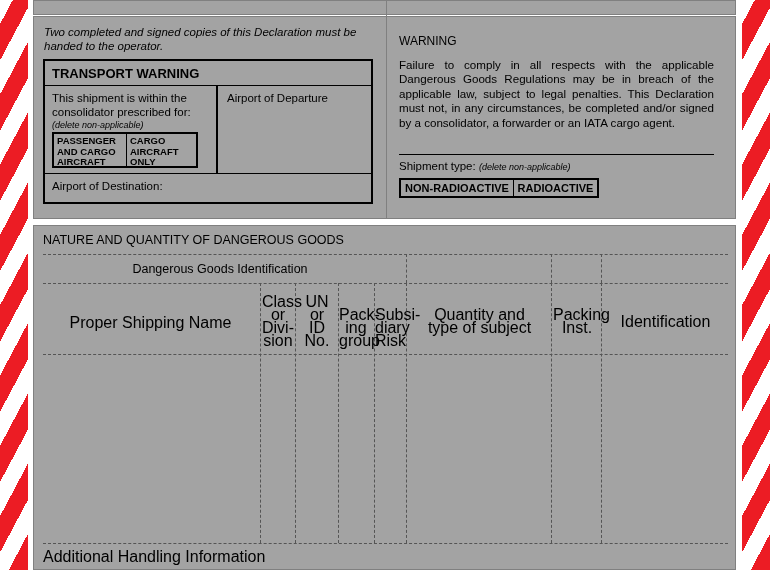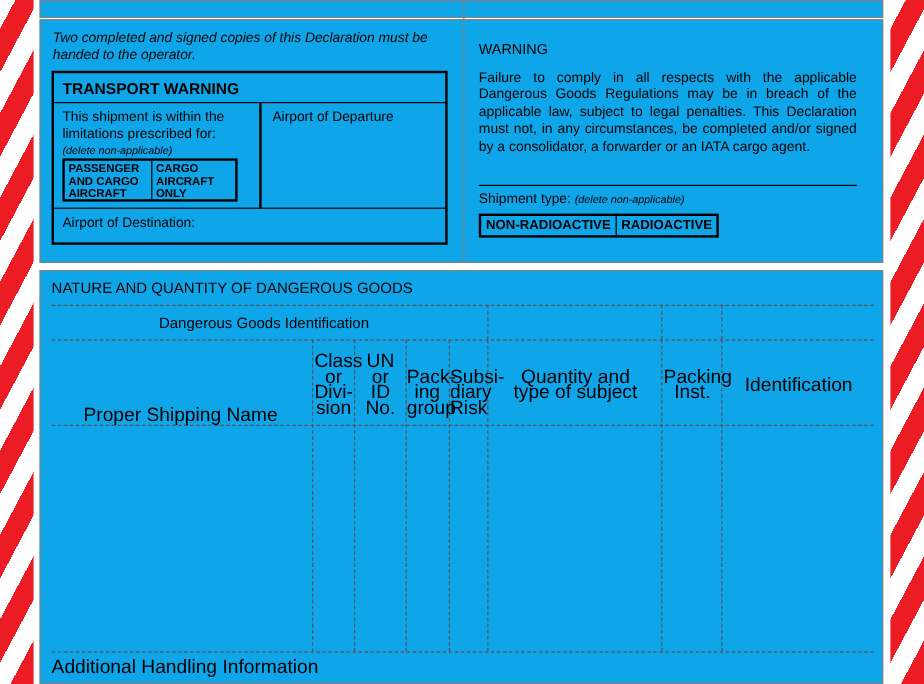--- a/index.html
+++ b/index.html
@@ -35,21 +35,21 @@
       #ffffff 33px
     );
   }
   .hatch-left  { left: 0px; }
   .hatch-right { left: 742px; }
 
   
   .frame {
     position: absolute;
     border: 1px solid #808080;
-    background: #0ea5e9;
+    background: #a3a3a3;
     box-sizing: border-box;
   }
 
   
   #top-sliver { left: 33px; top: 0px; width: 703px; height: 15px; }
   #top-sliver-div {
     position: absolute;
     left: 352px; top: 0px;
     width: 1px; height: 15px;
     background: #808080;
@@ -259,21 +259,21 @@
 
     <div id="declaration-note">Two completed and signed copies of this Declaration must be handed to the operator.</div>
 
     <div id="transport-box">
 
       <div id="transport-title">TRANSPORT WARNING</div>
 
       <div id="transport-mid">
         <div id="transport-mid-div"></div>
 
-        <div id="limitation-text">This shipment is within the limitations prescribed for:</div>
+        <div id="limitation-text">This shipment is within the consolidator prescribed for:</div>
 
         <div id="delete-na-1">(delete non-applicable)</div>
 
         <div id="aircraft-box">
           <div class="aircraft-cell" id="aircraft-cell-passenger">PASSENGER AND CARGO AIRCRAFT</div>
           <div class="aircraft-cell" id="aircraft-cell-cargo">CARGO AIRCRAFT ONLY</div>
         </div>
 
         <div id="airport-departure-label">Airport of Departure</div>
       </div>
@@ -318,21 +318,21 @@
     <div class="vdash" style="left:567px; top:28px;  height:29px;"></div>
 
     <div class="vdash" style="left:226px; top:57px; height:260px;"></div>
     <div class="vdash" style="left:261px; top:57px; height:260px;"></div>
     <div class="vdash" style="left:304px; top:57px; height:260px;"></div>
     <div class="vdash" style="left:340px; top:57px; height:260px;"></div>
     <div class="vdash" style="left:372px; top:57px; height:260px;"></div>
     <div class="vdash" style="left:517px; top:57px; height:260px;"></div>
     <div class="vdash" style="left:567px; top:57px; height:260px;"></div>
 
-    <div class="col-head" style="left:9px; top:90px; width:215px;margin-top:24px;">Proper Shipping Name</div>
+    <div class="col-head" style="left:9px; top:90px; width:215px;">Proper Shipping Name</div>
 
     <div class="col-head" style="left:228px; top:69px; width:32px;">
       <div>Class</div>
       <div>or</div>
       <div>Divi-</div>
       <div>sion</div>
     </div>
 
     <div class="col-head" style="left:263px; top:69px; width:40px;">
       <div>UN</div>

